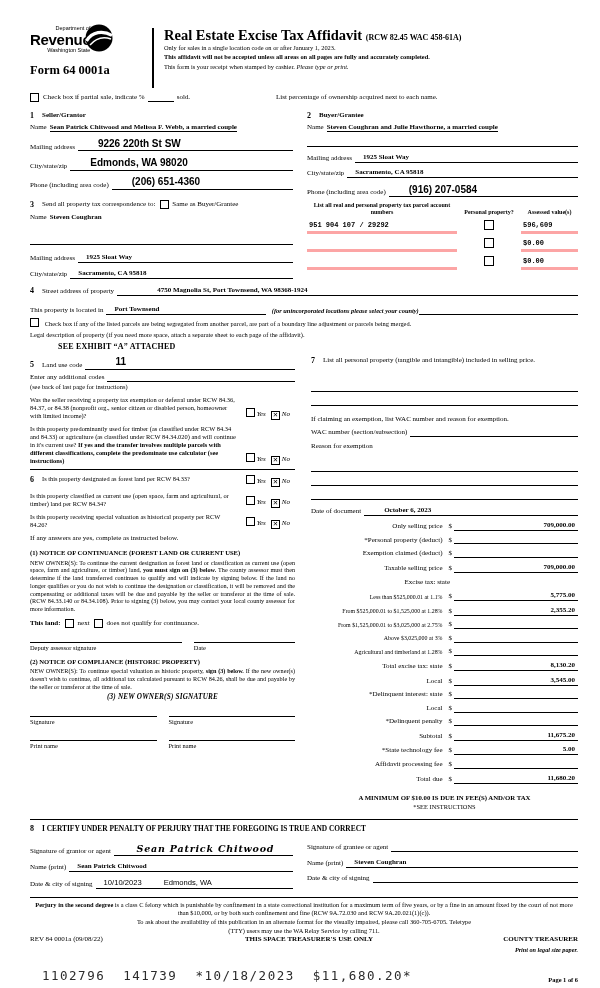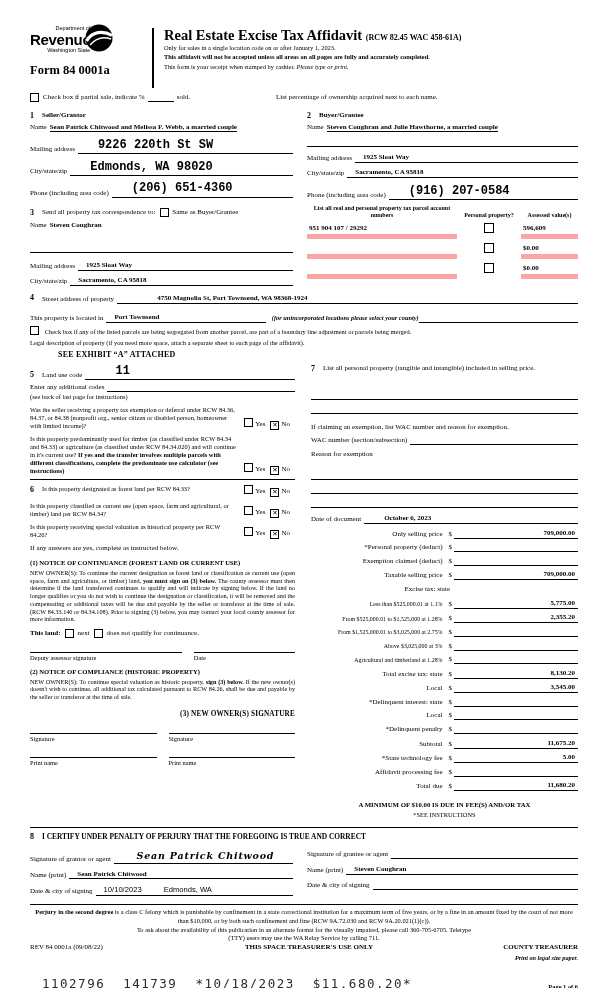--- a/index.html
+++ b/index.html
@@ -19,54 +19,54 @@
   .form-no{font-size:12.5px;font-weight:bold;margin-top:9px;white-space:nowrap;}
   .vbar{width:2px;background:#000;height:60px;margin:2px 10px 0 14px;flex:none;}
   .title-col{flex:1;padding-top:2px;}
   .title{font-size:14.5px;font-weight:bold;line-height:1.05;}
   .title-ref{font-size:8px;font-weight:bold;}
   .note{font-size:6.4px;margin-top:1px;}
   
   .cb{display:inline-block;width:7px;height:7px;border:1px solid #000;font-size:6.4px;
       line-height:6.5px;text-align:center;vertical-align:-1px;flex:none;}
   .yn{white-space:nowrap;align-self:flex-end;}
-  .yn .ynl{margin:0 5px 0 2px;}
+  .yn .ynl{margin:0 5px 0 2px;font-style:italic;}
   .row{display:flex;align-items:flex-end;}
   .fill{flex:1;border-bottom:1px solid #000;padding:0 4px 0 8px;min-height:8px;}
   .vr{font-weight:bold;}
-  .vsans{font-weight:bold;font-family:Liberation Mono, monospace;font-size:12px;padding-left:12px;}
+  .vsans{font-weight:bold;font-family:Liberation Sans, sans-serif;font-size:10px;padding-left:12px;}
   .lab{white-space:nowrap;margin-right:3px;}
   .secnum{font-weight:bold;font-size:8px;margin-right:8px;}
   
   .partial{display:flex;align-items:flex-end;margin-top:5px;}
   .blank{display:inline-block;width:26px;border-bottom:1px solid #000;margin:0 3px;}
   
   .g2{display:grid;grid-template-columns:263px 1fr;column-gap:14px;}
   .sec-title{display:flex;margin-top:9px;}
   .frow{display:flex;align-items:flex-end;margin-top:5.5px;}
   
   .ptab{display:grid;grid-template-columns:150px 52px 1fr;column-gap:6px;margin-top:5px;}
   .phead{font-size:6px;font-weight:bold;text-align:center;line-height:1.15;align-self:end;}
-  .pcell{border-bottom:5px solid #fca5a5;padding:1px 2px;min-height:9px;margin-top:4px;}
+  .pcell{border-bottom:3px solid #fca5a5;padding:1px 2px;min-height:9px;margin-top:4px;font-family:Liberation Mono, monospace;}
   .pchk{text-align:center;margin-top:4px;}
   
   .s4{margin-top:7px;}
   .small{font-size:6.4px;}
   .exhibit{font-weight:bold;font-size:8px;margin:3px 0 2px 28px;letter-spacing:.2px;}
   
   .main{display:grid;grid-template-columns:265px 1fr;column-gap:16px;margin-top:2px;}
   .q{display:flex;justify-content:space-between;margin-top:5px;}
   .qt{width:206px;font-size:6.4px;line-height:1.25;}
   .div-b{border-bottom:1px solid #000;padding-bottom:4px;}
   .noticet{font-weight:bold;font-size:6.6px;margin-top:6px;}
   .noticeb{font-size:6.2px;line-height:1.25;text-align:justify;margin-top:1px;}
   .landline{display:flex;align-items:center;margin-top:6px;gap:4px;}
   .sigrow{display:flex;gap:12px;margin-top:14px;}
   .sigcell{flex:1;border-top:1px solid #000;padding-top:1px;font-size:6.4px;}
-  .newown{font-weight:bold;font-size:7.2px;text-align:right;margin-top:9px;letter-spacing:.2px;}
+  .newown{font-weight:bold;font-size:7.2px;text-align:center;margin-top:2px;letter-spacing:.2px;font-style:italic;}
   
   .blankline{border-bottom:1px solid #000;height:13px;}
   .taxrow{display:flex;align-items:flex-end;justify-content:flex-end;margin-top:4.6px;}
   .tl{text-align:right;white-space:nowrap;}
   .tls{font-size:5.9px;}
   .dollar{margin:0 2px 0 6px;}
   .tline{width:118px;border-bottom:1px solid #000;text-align:right;font-weight:bold;padding:0 3px;min-height:8px;}
   .taxhead{text-align:right;padding-right:128px;margin-top:5px;white-space:nowrap;}
   .minnote{text-align:center;font-weight:bold;font-size:6.8px;margin-top:10px;}
   .seeinstr{text-align:center;font-size:6.4px;margin-top:1px;}
@@ -99,21 +99,21 @@
           <div class="dept">Department of</div>
           <div class="brand">Revenue</div>
           <div class="wa">Washington State</div>
         </div>
         <svg class="logo-mark" width="30" height="30" viewBox="0 0 30 30">
           <circle cx="15" cy="15" r="13.5" fill="#000"></circle>
           <path d="M2.5 18 C 8 8.5, 19 7, 28 12.5" stroke="#fff" stroke-width="3.2" fill="none"></path>
           <path d="M6 22 C 12 15, 20 13.5, 27 16" stroke="#fff" stroke-width="1.4" fill="none"></path>
         </svg>
       </div>
-      <div class="form-no">Form 84 0001a</div>
+      <div class="form-no">Form 64 0001a</div>
     </div>
     <div class="vbar"></div>
     <div class="title-col">
       <div class="title">
         <span>Real Estate Excise Tax Affidavit</span>
         <span class="title-ref">(RCW 82.45 WAC 458-61A)</span>
       </div>
       <div class="note">Only for sales in a single location code on or after January 1, 2023.</div>
       <div class="note b">This affidavit will not be accepted unless all areas on all pages are fully and accurately completed.</div>
       <div class="note">

